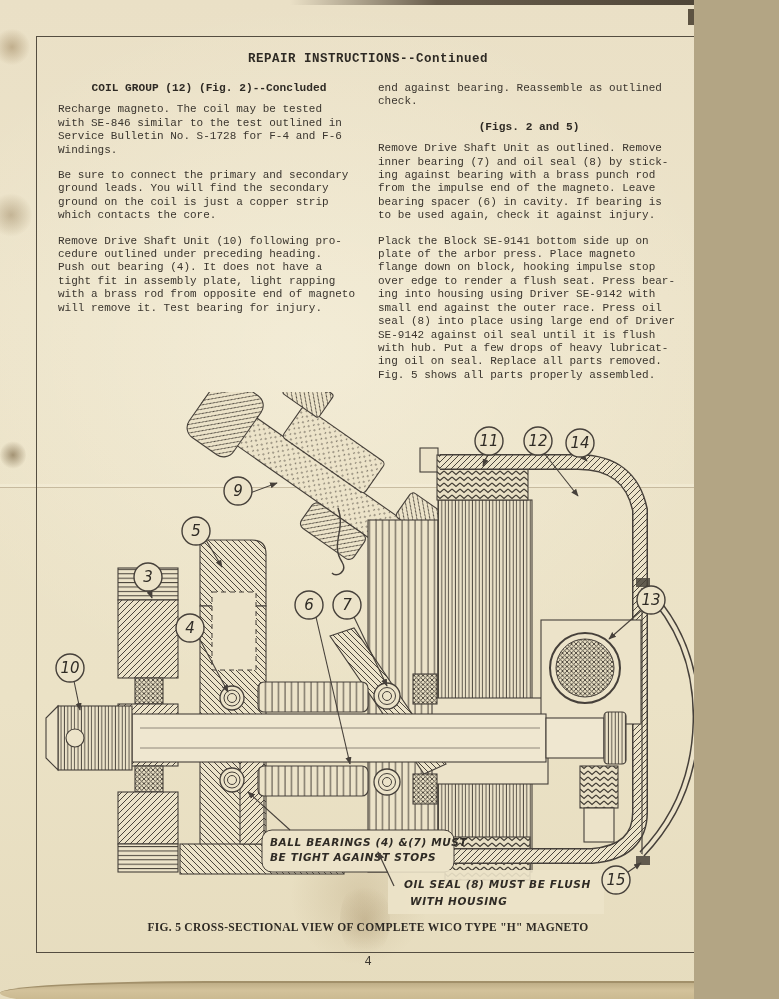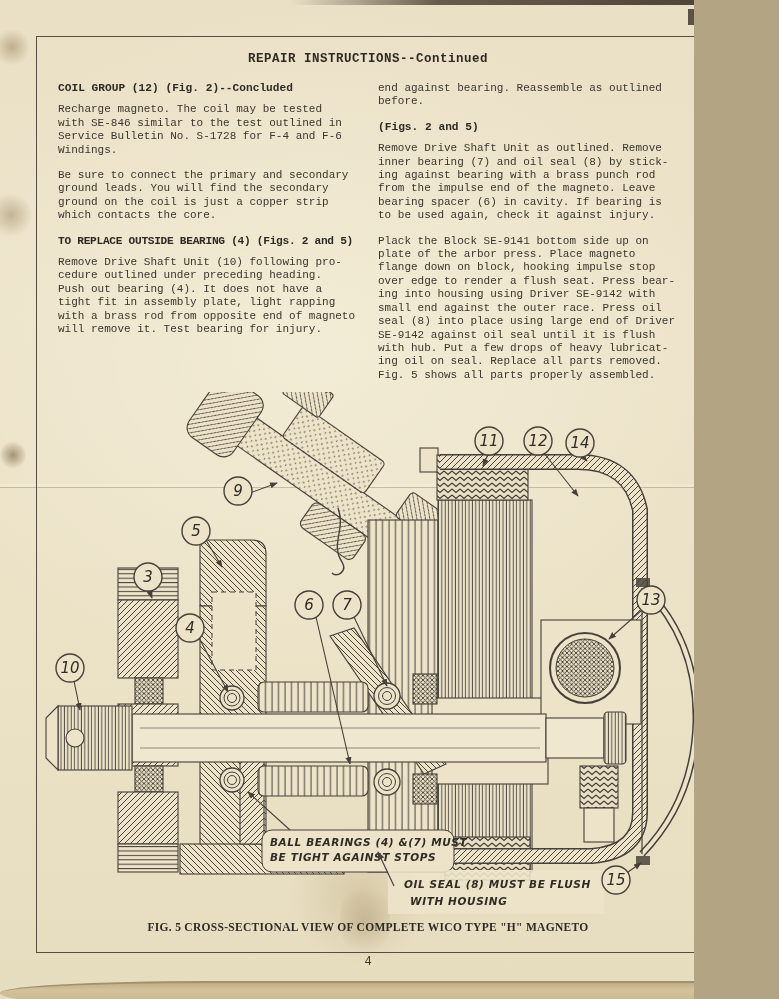--- a/index.html
+++ b/index.html
@@ -33,21 +33,21 @@
   .stain.s3{left:0px;top:440px;width:26px;height:30px;background:radial-gradient(circle,rgba(90,66,30,.5),rgba(90,66,30,0) 70%);}
   .stain.s4{left:290px;top:820px;width:140px;height:150px;background:radial-gradient(circle,rgba(140,110,60,.18),rgba(140,110,60,0) 68%);}
   .stain.s5{left:340px;top:880px;width:50px;height:80px;background:radial-gradient(circle,rgba(120,90,45,.22),rgba(120,90,45,0) 70%);}
   .stain.s6{left:728px;top:430px;width:22px;height:60px;background:radial-gradient(circle,rgba(150,100,60,.25),rgba(150,100,60,0) 70%);}
   
   .frame{position:absolute;left:36px;top:36px;width:663px;height:915px;border:1.5px solid #544d40;}
   .hdr{position:absolute;left:36px;top:52px;width:664px;text-align:center;
     font-weight:bold;font-size:12.5px;letter-spacing:.5px;color:#2e2a24;}
   .col{position:absolute;width:302px;font-size:11px;line-height:13.4px;color:#3a352e;}
   .col .p{white-space:pre-line;margin:0 0 12px 0;}
-  .col .h{font-weight:bold;white-space:nowrap;text-align:left;margin:0 0 8px 0;font-size:11.2px;color:#2e2a24;}
+  .col .h{font-weight:bold;white-space:nowrap;text-align:center;margin:0 0 8px 0;font-size:11.2px;color:#2e2a24;}
   .col .h.left-indent{text-align:left;letter-spacing:-.3px;}
   .col-left{left:58px;top:82px;}
   .col-right{left:378px;top:82px;}
   .gap-lg{margin-top:18px;}
   .caption{position:absolute;left:36px;top:921px;width:664px;text-align:center;
     font-weight:bold;font-size:11.5px;letter-spacing:.3px;color:#2e2a24;font-family:Liberation Serif, serif;}
   .pageno{position:absolute;left:36px;top:955px;width:664px;text-align:center;font-size:12px;color:#3a352e;}
   
   .fig{position:absolute;left:36px;top:392px;width:664px;height:524px;}
   svg text.hand{font-family:"DejaVu Sans",sans-serif;font-style:italic;font-weight:bold;
@@ -76,32 +76,31 @@
   <div class="col col-left">
     <div class="h">COIL GROUP (12) (Fig. 2)--Concluded</div>
     <div class="p">Recharge magneto.  The coil  may  be  tested
 with SE-846 similar to the test  outlined  in
 Service Bulletin No. S-1728 for F-4  and  F-6
 Windings.</div>
     <div class="p">Be sure to connect the primary and  secondary
 ground leads.   You will find  the  secondary
 ground on the coil is  just  a  copper  strip
 which contacts the core.</div>
-    <div class="h left-indent gap-lg">TO REPLACE OUTSIDE BEARING (4) (Figs. 2 and 5)</div>
     <div class="p">Remove Drive Shaft Unit  (10)  following pro-
 cedure  outlined  under   preceding  heading.
 Push out bearing (4).   It  does  not  have a
 tight fit in assembly  plate,  light  rapping
 with a brass rod from opposite end of magneto
 will remove it.  Test bearing for injury.</div>
   </div>
 
   <div class="col col-right">
     <div class="p">end against bearing.   Reassemble as outlined
-before.</div>
+check.</div>
     <div class="h">(Figs. 2 and 5)</div>
     <div class="p">Remove Drive Shaft Unit as outlined.   Remove
 inner bearing (7) and oil seal (8) by  stick-
 ing against bearing with a  brass  punch  rod
 from the impulse end of the  magneto.   Leave
 bearing spacer (6) in cavity.   If bearing is
 to be used again, check it against injury.</div>
     <div class="p">Plack the Block SE-9141  bottom  side  up  on
 plate of  the  arbor  press.   Place magneto
 flange down on block,  hooking  impulse  stop

